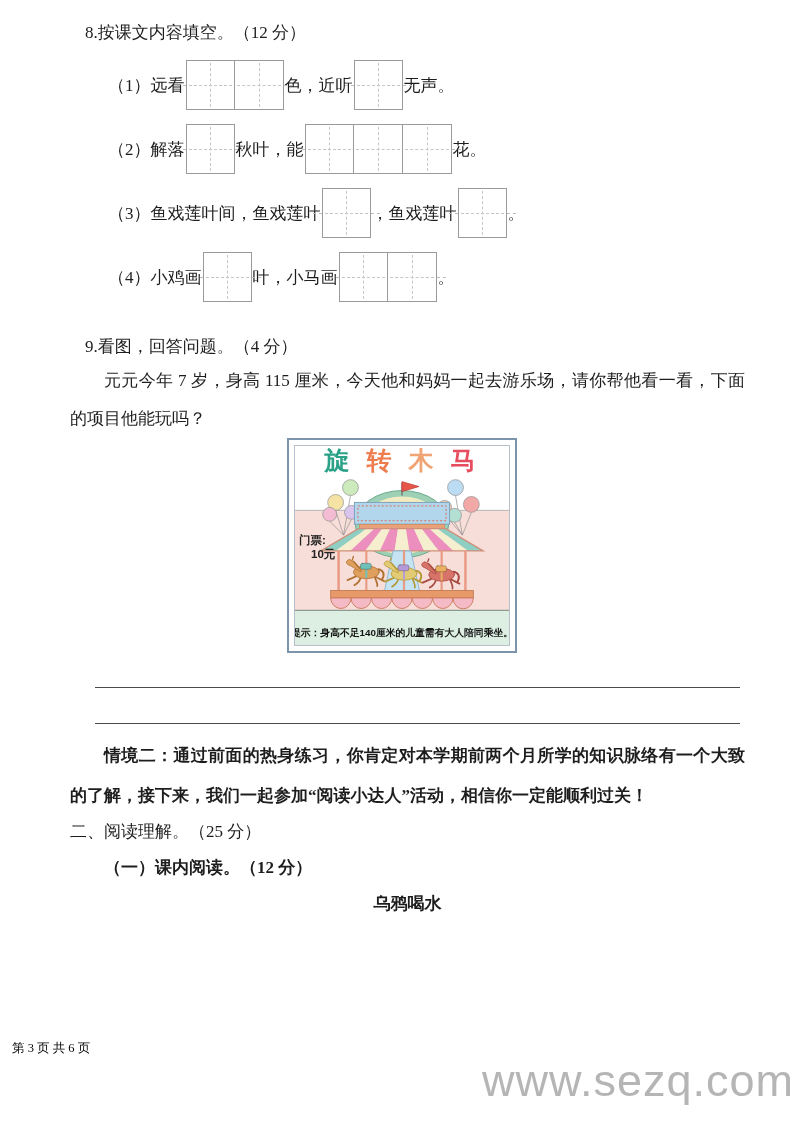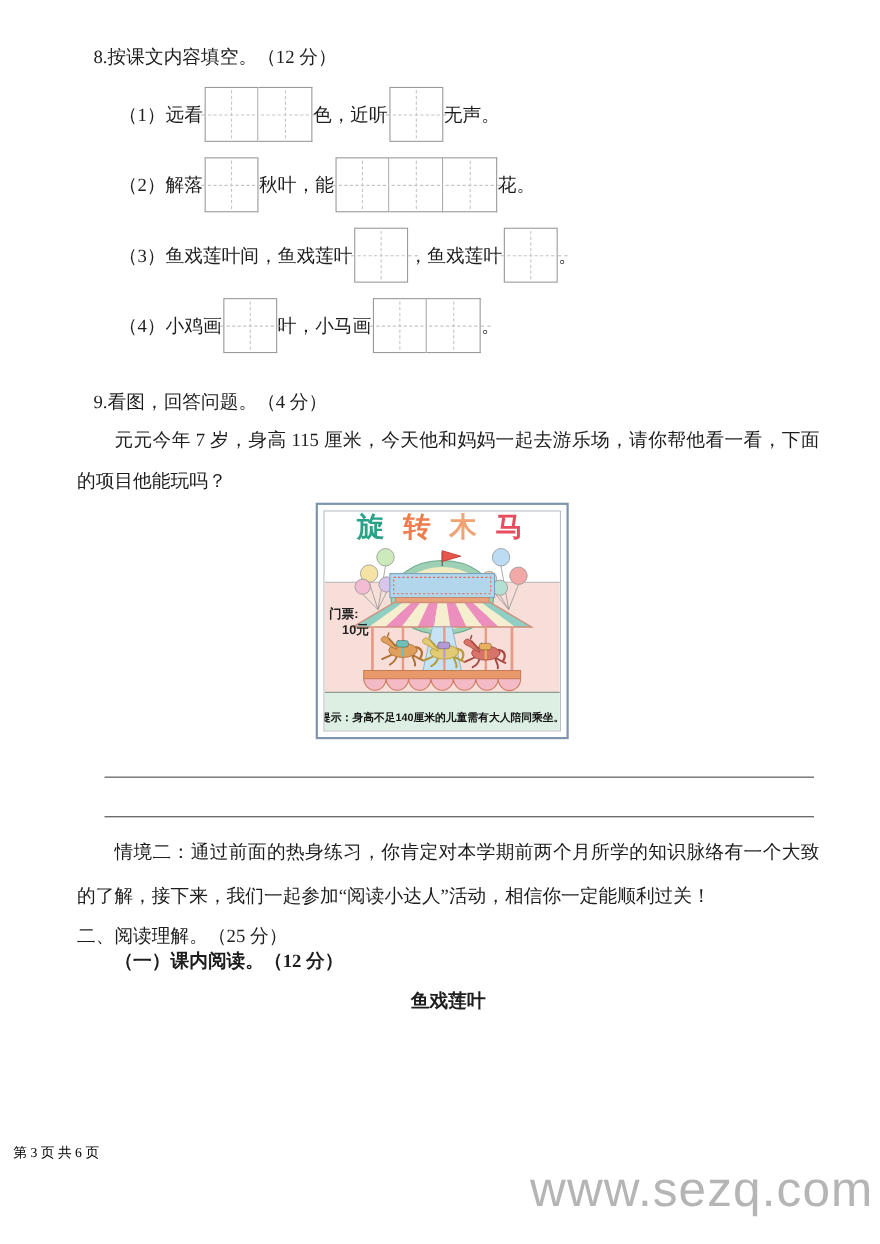--- a/index.html
+++ b/index.html
@@ -9,21 +9,21 @@
     font-family:"Liberation Serif","DejaVu Serif",serif;
     font-size:17px;
   }
   .content { position:absolute; left:70px; top:0; width:675px; }
 
   
   .blank-row { margin-top:92px; padding-left:38px; white-space:nowrap; }
   .uline { display:inline-block; border-bottom:1.5px solid #3a3a3a; height:19px; vertical-align:baseline; }
   .u1 { width:145px; } .u2 { width:101px; } .u3 { width:96px; }
 
-  .q-title { margin-top:40px; padding-left:15px; }
+  .q-title { margin-top:21px; padding-left:15px; }
   .q9-t { margin-top:33px; }
 
   
   .fill-row { display:flex; align-items:center; padding-left:38px; margin-top:14px; white-space:nowrap; }
   .fill-row.first { margin-top:16px; }
   .cbox-group { display:flex; position:relative; margin:0 1px; }
   .cbox-group::before, .cbox-group::after {
     content:""; position:absolute; top:50%; width:9px; border-top:1.3px dashed #bdbdbd;
   }
   .cbox-group::before { left:-9px; } .cbox-group::after { right:-9px; }
@@ -44,23 +44,23 @@
   .car-ticket { position:absolute; left:4px; top:88px; font-weight:bold; font-size:11.5px; line-height:1.2; color:#222;
     font-family:"Liberation Sans","DejaVu Sans",sans-serif; }
   .car-ticket .price { padding-left:12px; }
   .car-notice { position:absolute; left:0; right:0; bottom:0; height:23px; display:flex; align-items:center; justify-content:center;
     font-weight:bold; font-size:9.8px; color:#141414; font-family:"Liberation Sans","DejaVu Sans",sans-serif; white-space:nowrap; }
 
   
   .answer-line { margin-left:25px; width:645px; height:34px; border-bottom:1.2px solid #4a4a4a; }
   .answer-line.second { height:35px; }
 
-  .scenario { margin-top:12px; line-height:40px; text-indent:2em; font-weight:normal; text-align:justify; }
+  .scenario { margin-top:12px; line-height:40px; text-indent:2em; font-weight:bold; text-align:justify; }
   .sec-title { margin-top:4px; font-weight:normal; }
-  .sub-title { padding-left:34px; font-weight:bold; }
+  .sub-title { margin-top:13px; padding-left:34px; font-weight:bold; }
   .reading-title { margin-top:13px; text-align:center; font-weight:bold;
     font-family:"Liberation Sans","DejaVu Sans",sans-serif; font-size:17px; }
 
   .footer { position:absolute; left:12px; right:0; top:1040px; text-align:left; font-size:12.5px; color:#000000; }
   .watermark { position:absolute; right:6px; top:1055px; font-size:45px; color:#b5b5b5;
     font-family:"Liberation Sans","DejaVu Sans",sans-serif; letter-spacing:1px; }
 
   .horse { stroke-linecap:round; }
 </style>
 </head>
@@ -244,18 +244,18 @@
     </div>
   </div>
 
   <div class="answer-line"></div>
   <div class="answer-line second"></div>
 
   <div class="scenario">情境二：通过前面的热身练习，你肯定对本学期前两个月所学的知识脉络有一个大致的了解，接下来，我们一起参加“阅读小达人”活动，相信你一定能顺利过关！</div>
 
   <div class="sec-title">二、阅读理解。（25 分）</div>
   <div class="sub-title">（一）课内阅读。（12 分）</div>
-  <div class="reading-title">鱼戏莲叶</div>
+  <div class="reading-title">乌鸦喝水</div>
 
 </div>
 
 <div class="footer">第 3 页 共 6 页</div>
 <div class="watermark">www.sezq.com</div>
 
 </body></html>

